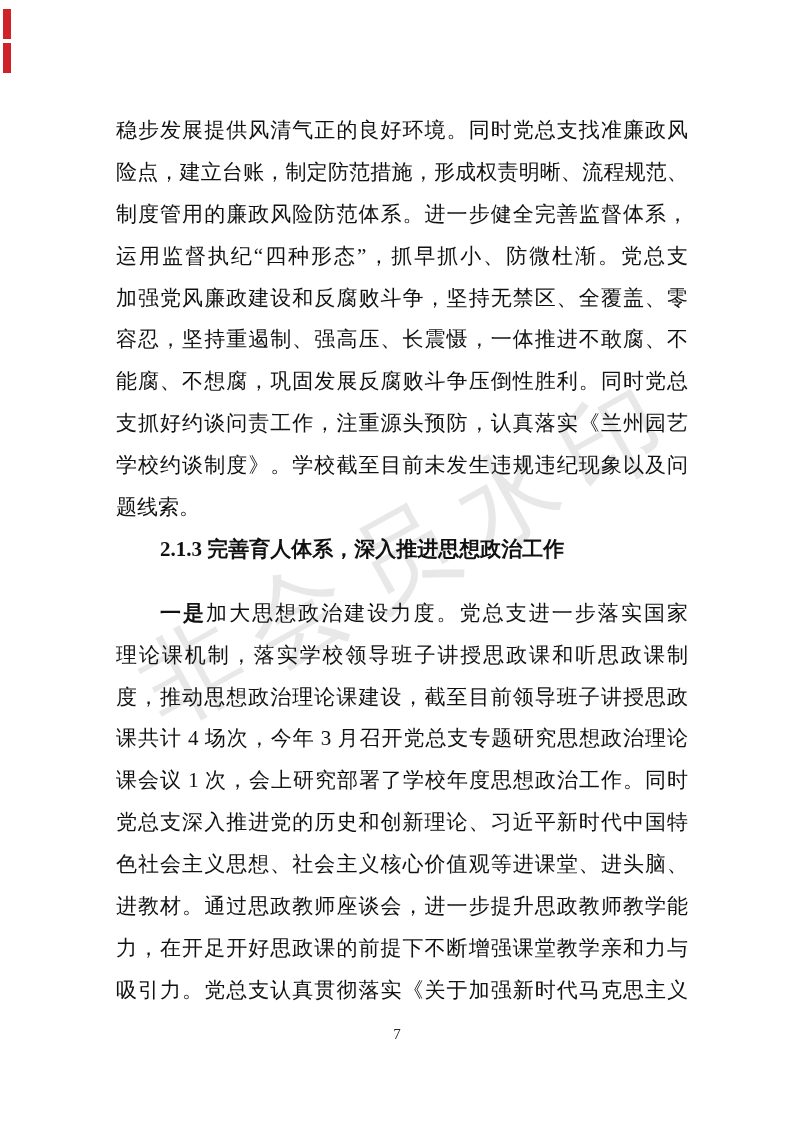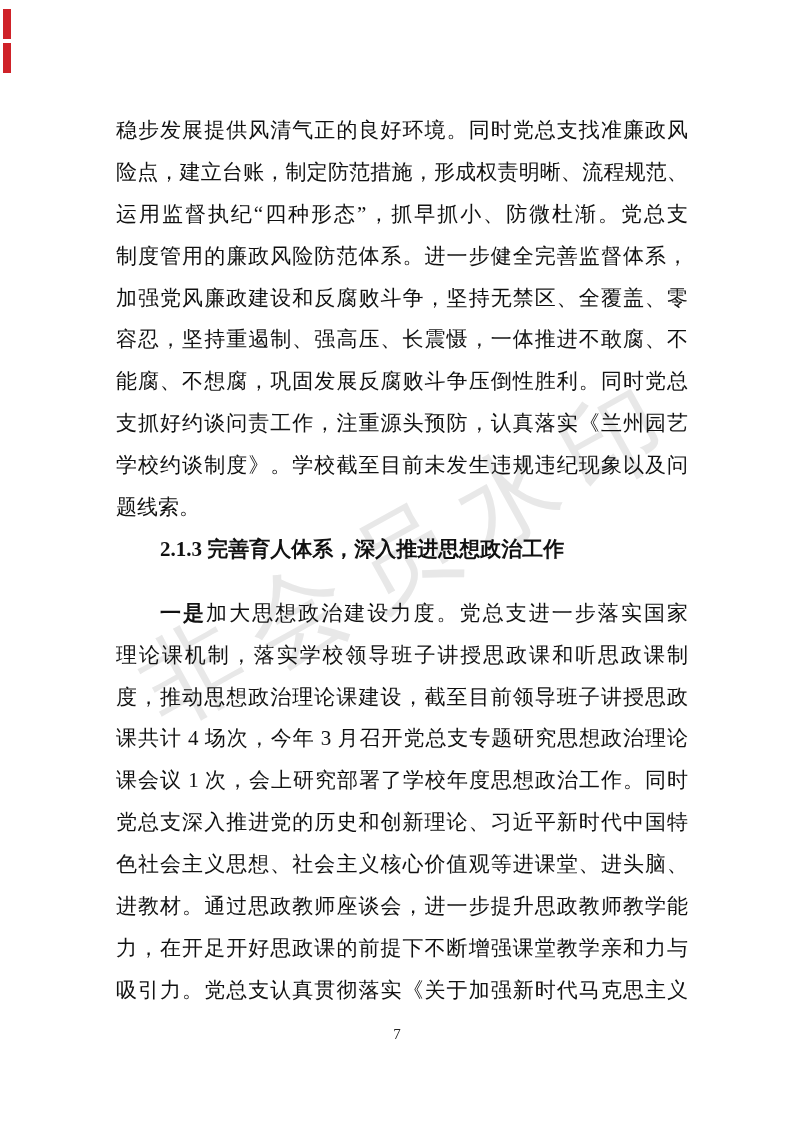--- a/index.html
+++ b/index.html
@@ -81,22 +81,22 @@
 <div class="page">
 
   <div class="watermark" style="color: rgb(232, 232, 232);">非会员水印</div>
 
   <div class="edge-mark m1" style="background: rgb(207, 34, 41);"></div>
   <div class="edge-mark m2" style="background: rgb(207, 34, 41);"></div>
 
   <div class="textblock">
     <div class="line">稳步发展提供风清气正的良好环境。同时党总支找准廉政风</div>
     <div class="line">险点，建立台账，制定防范措施，形成权责明晰、流程规范、</div>
+    <div class="line">制度管用的廉政风险防范体系。进一步健全完善监督体系，</div>
     <div class="line">运用监督执纪“四种形态”，抓早抓小、防微杜渐。党总支</div>
-    <div class="line">制度管用的廉政风险防范体系。进一步健全完善监督体系，</div>
     <div class="line">加强党风廉政建设和反腐败斗争，坚持无禁区、全覆盖、零</div>
     <div class="line">容忍，坚持重遏制、强高压、长震慑，一体推进不敢腐、不</div>
     <div class="line">能腐、不想腐，巩固发展反腐败斗争压倒性胜利。同时党总</div>
     <div class="line">支抓好约谈问责工作，注重源头预防，认真落实《兰州园艺</div>
     <div class="line">学校约谈制度》。学校截至目前未发生违规违纪现象以及问</div>
     <div class="line short">题线索。</div>
 
     <div class="line heading">2.1.3 完善育人体系，深入推进思想政治工作</div>
 
     <div class="line indent"><span class="b">一是</span><span>加大思想政治建设力度。党总支进一步落实国家</span></div>

